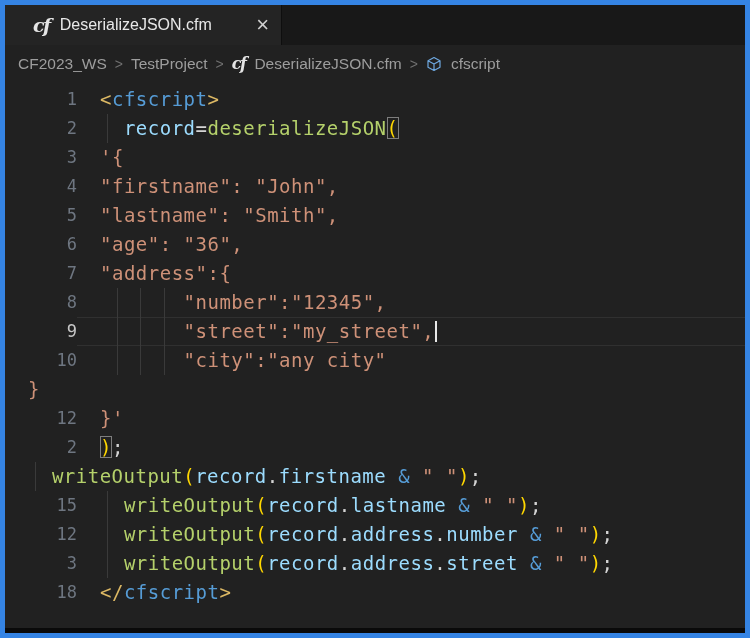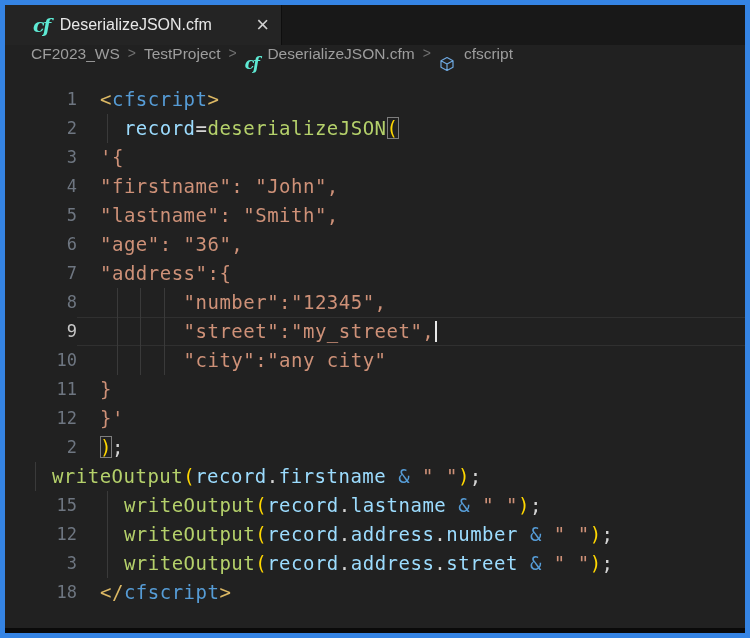--- a/index.html
+++ b/index.html
@@ -13,26 +13,26 @@
   .tabbar{height:40px;background:#181818;display:flex;align-items:flex-start;flex:0 0 auto;}
   .tab{
     width:277px;height:40px;box-sizing:border-box;background:#242424;
     display:flex;align-items:center;padding:0 12px 0 28px;
     border-right:1px solid #0e0e0e;cursor:pointer;
   }
   .tab-title{color:#e8e8e8;font-size:16px;margin:0 14px 0 10px;white-space:nowrap;}
   .tab-close{color:#d0d0d0;font-size:22px;line-height:22px;margin-left:auto;cursor:pointer;}
   .cf-icon{
     font-family:"DejaVu Serif",serif;font-style:italic;font-weight:bold;
-    color:#5eead4;font-size:19px;letter-spacing:-1.5px;line-height:1;
+    color:#e5e5e5;font-size:19px;letter-spacing:-1.5px;line-height:1;
   }
   
   .breadcrumb{
-    height:37px;background:#212121;display:flex;
-    padding-left:22px;color:#9d9d9d;font-size:15.5px;flex:0 0 auto;
+    height:37px;background:#212121;display:flex;align-items:center;
+    padding-left:9px;color:#9d9d9d;font-size:15.5px;flex:0 0 auto;
   }
   .crumb{margin:0 4px;cursor:pointer;white-space:nowrap;}
   .crumb-sep{color:#707070;margin:0 4px;font-size:14px;}
   .crumb-icon{display:inline-flex;align-items:center;margin:0 5px 0 4px;}
   .breadcrumb .cf-icon{font-size:16px;}
   
   .editor{
     flex:1 1 auto;background:#212121;padding-top:3px;
     font-family:"DejaVu Sans Mono",monospace;font-size:19px;letter-spacing:0.5px;
     overflow:hidden;cursor:text;
@@ -122,21 +122,20 @@
       </div>
       <div class="row current">
         <div class="ln">9</div>
         <div class="code"><span class="guide" style="left: 40px;"></span><span class="guide" style="left: 63px;"></span><span class="guide" style="left: 87px;"></span><span class="tok" style="color: rgb(206, 145, 120);">       "street":"my_street",</span><span class="cursor" style="background: rgb(232, 232, 232);"></span></div>
       </div>
       <div class="row">
         <div class="ln">10</div>
         <div class="code"><span class="guide" style="left: 40px;"></span><span class="guide" style="left: 63px;"></span><span class="guide" style="left: 87px;"></span><span class="tok" style="color: rgb(206, 145, 120);">       "city":"any city"</span></div>
       </div>
       <div class="row">
-        <div class="ln">11</div>
         <div class="code"><span class="tok" style="color: rgb(206, 145, 120);">}</span></div>
       </div>
       <div class="row">
         <div class="ln">12</div>
         <div class="code"><span class="tok" style="color: rgb(206, 145, 120);">}'</span></div>
       </div>
       <div class="row">
         <div class="ln">2</div>
         <div class="code"><span class="tok boxed" style="color: rgb(255, 215, 0);">)</span><span class="tok" style="color: rgb(212, 212, 212);">;</span></div>
       </div>

